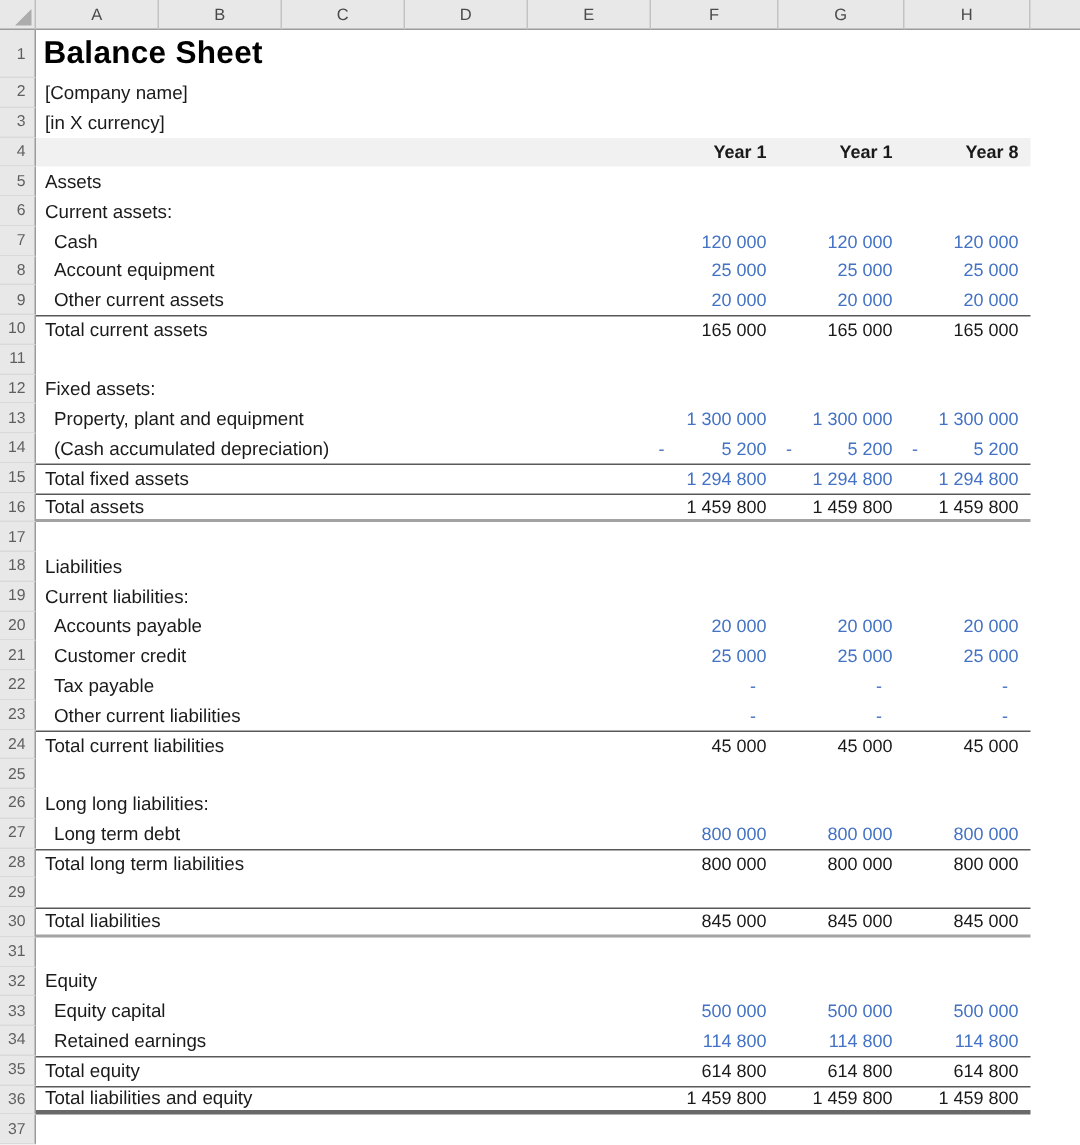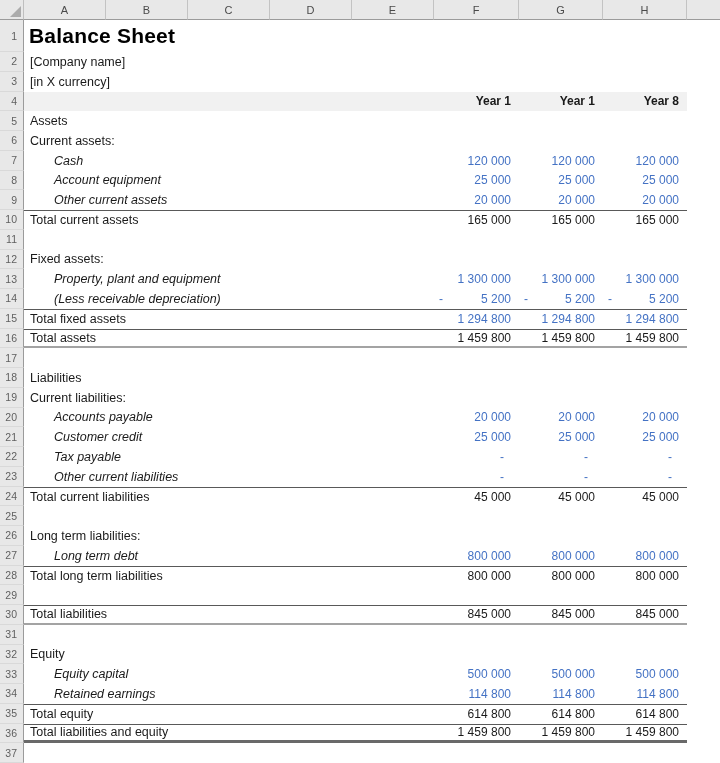--- a/index.html
+++ b/index.html
@@ -25,21 +25,21 @@
         color:#5f5f5f; font-size:10.5px; display:flex; align-items:center;
         justify-content:flex-end; padding-right:6px; }
   .rb { width:663px; box-sizing:border-box; display:flex; }
   .rb.shade { background:var(--shade); }
   .rb.bt  { border-top:1px solid #595959; }
   .rb.bb2 { border-bottom:2px solid #a3a3a3; }
   .rb.bb3 { border-bottom:3px solid #696969; }
   .tail { width:33px; }
   .lbl { width:410px; box-sizing:border-box; padding-left:6px; font-size:12.5px; color:#1a1a1a;
          display:flex; align-items:center; white-space:nowrap; overflow:hidden; }
-  .lbl.ind  { padding-left:30px;font-style:italic; }
+  .lbl.ind  { padding-left:12px; }
   .lbl.bold { font-weight:normal; }
   .row.r1 .lbl { font-size:21px; font-weight:600; color:#000; padding-left:5px; letter-spacing:.2px; }
   .val { box-sizing:border-box; font-size:12px; color:#1a1a1a; display:flex; align-items:center;
          justify-content:flex-end; padding-right:8px; white-space:nowrap; }
   .val.blue  { color:var(--blue); }
   .val.vbold { font-weight:normal; }
   .val.vhdr  { font-weight:bold; color:#1a1a1a; }
   .val.dash  { padding-right:15px; }
   .val.neg   { justify-content:space-between; padding-left:5px; }
 </style>
@@ -188,21 +188,21 @@
           <div class="lbl ind">Property, plant and equipment</div>
           <div class="val blue" style="width: 85px;">1 300 000</div>
           <div class="val blue" style="width: 84px;">1 300 000</div>
           <div class="val blue" style="width: 84px;">1 300 000</div>
         </div>
         <div class="tail"></div>
       </div>
       <div class="row">
         <div class="rh">14</div>
         <div class="rb">
-          <div class="lbl ind">(Less receivable depreciation)</div>
+          <div class="lbl ind">(Cash accumulated depreciation)</div>
           <div class="val blue neg" style="width: 85px;">
             <div style="display: inline;">-</div>
             <div style="display: inline;">5 200</div>
           </div>
           <div class="val blue neg" style="width: 84px;">
             <div style="display: inline;">-</div>
             <div style="display: inline;">5 200</div>
           </div>
           <div class="val blue neg" style="width: 84px;">
             <div style="display: inline;">-</div>
@@ -317,21 +317,21 @@
           <div class="lbl"></div>
           <div class="val" style="width: 85px;"></div>
           <div class="val" style="width: 84px;"></div>
           <div class="val" style="width: 84px;"></div>
         </div>
         <div class="tail"></div>
       </div>
       <div class="row">
         <div class="rh">26</div>
         <div class="rb">
-          <div class="lbl">Long term liabilities:</div>
+          <div class="lbl">Long long liabilities:</div>
           <div class="val" style="width: 85px;"></div>
           <div class="val" style="width: 84px;"></div>
           <div class="val" style="width: 84px;"></div>
         </div>
         <div class="tail"></div>
       </div>
       <div class="row">
         <div class="rh">27</div>
         <div class="rb">
           <div class="lbl ind">Long term debt</div>

